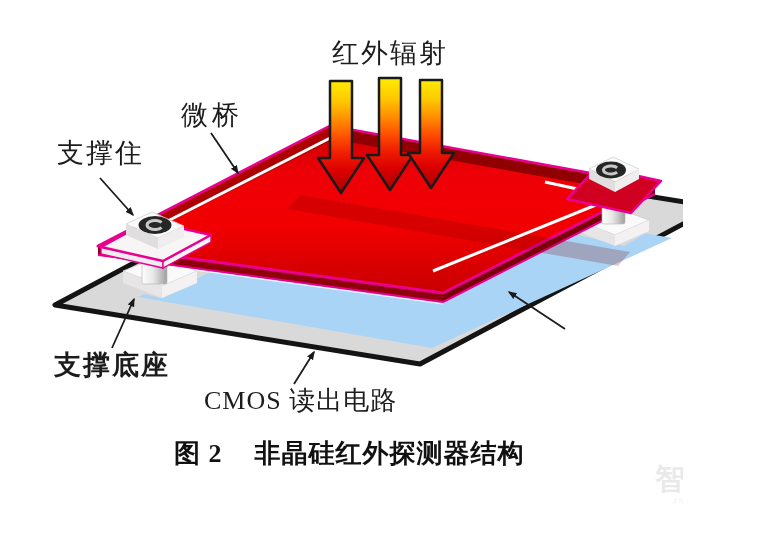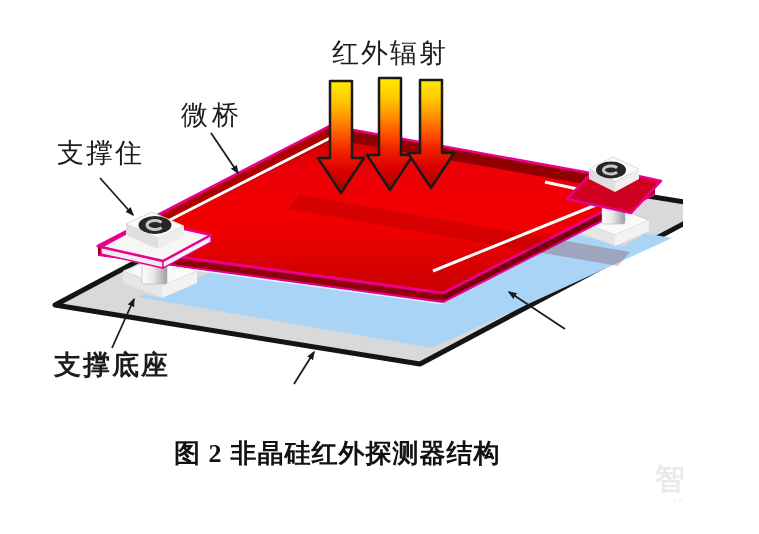--- a/index.html
+++ b/index.html
@@ -9,21 +9,21 @@
   }
   .stage svg{position:absolute;left:0;top:0;}
   .lbl{
     position:absolute;color:#1c1c1c;font-size:27px;line-height:1.05;
     letter-spacing:2px;white-space:nowrap;
   }
   .caption{
     position:absolute;left:174px;top:436px;font-size:26px;font-weight:bold;
     color:#111;white-space:nowrap;letter-spacing:1px;
   }
-  .caption .fig-no{margin-right:8px;}
+  .caption .fig-no{margin-right:32px;}
   .watermark{
     position:absolute;left:650px;top:464px;width:100px;text-align:center;
     color:#e9e9e9;user-select:none;
     font-family:"Liberation Sans","DejaVu Sans",sans-serif;
   }
   .watermark .brand{font-size:30px;font-weight:bold;line-height:1;}
   .watermark .domain{font-size:8px;letter-spacing:2px;color:#eeeeee;margin-top:2px;}
 </style>
 </head>
 <body>
@@ -147,20 +147,21 @@
       <line x1="112" y1="348" x2="134" y2="299" marker-end="url(#arrHead)"></line>
       <line x1="294" y1="384" x2="314" y2="352" marker-end="url(#arrHead)"></line>
       <line x1="565" y1="329" x2="509" y2="292" marker-end="url(#arrHead)"></line>
     </g>
   </svg>
 
   <div class="lbl" style="left:332px;top:39px;">红外辐射</div>
   <div class="lbl" style="left:181px;top:101px;letter-spacing:4px;">微桥</div>
   <div class="lbl" style="left:57px;top:139px;">支撑住</div>
   <div class="lbl" style="left:54px;top:351px;font-weight:bold;">支撑底座</div>
+  <div class="lbl" style="left:204px;top:387px;font-size:26px;letter-spacing:1px;">CMOS 读出电路</div>
 
   <div class="caption">
     <span class="fig-no">图 2</span><span>非晶硅红外探测器结构</span>
   </div>
 
   <div class="watermark">
     <div class="brand">智東西</div>
     <div class="domain">zhidx.com</div>
   </div>
 

